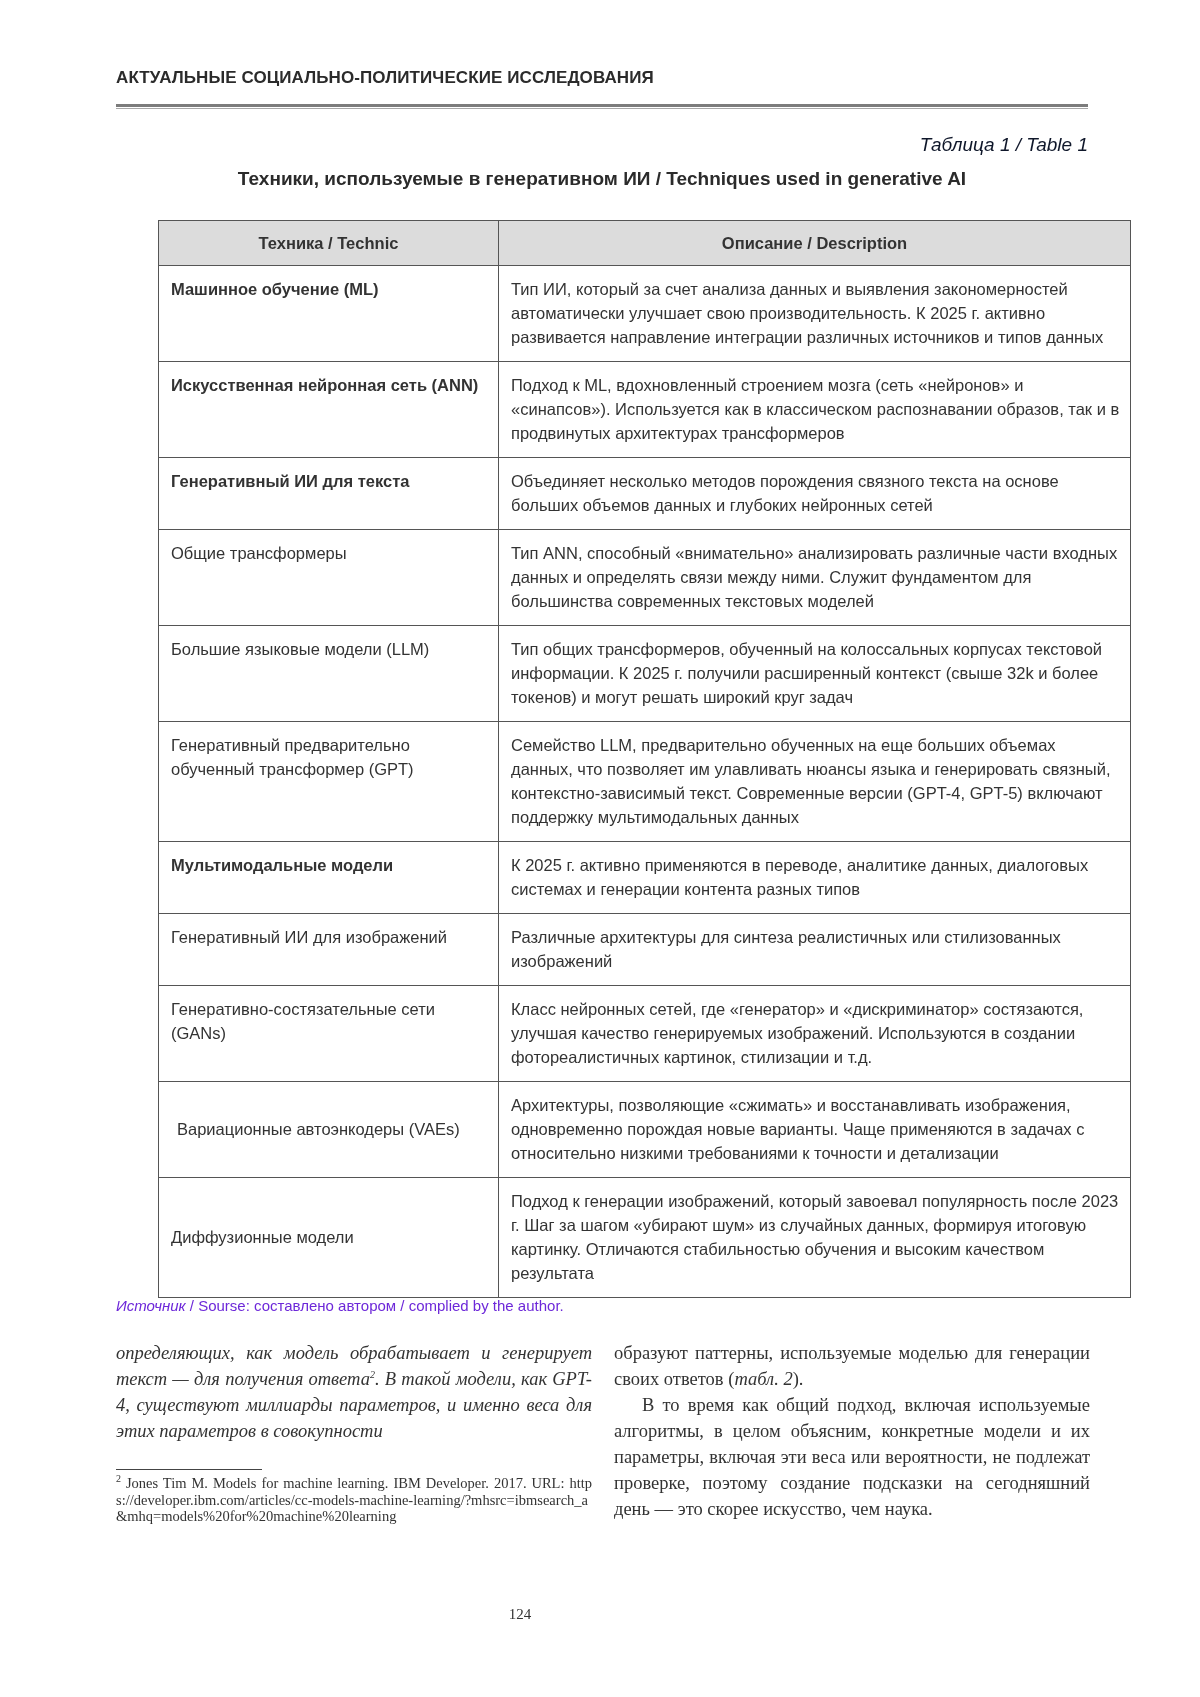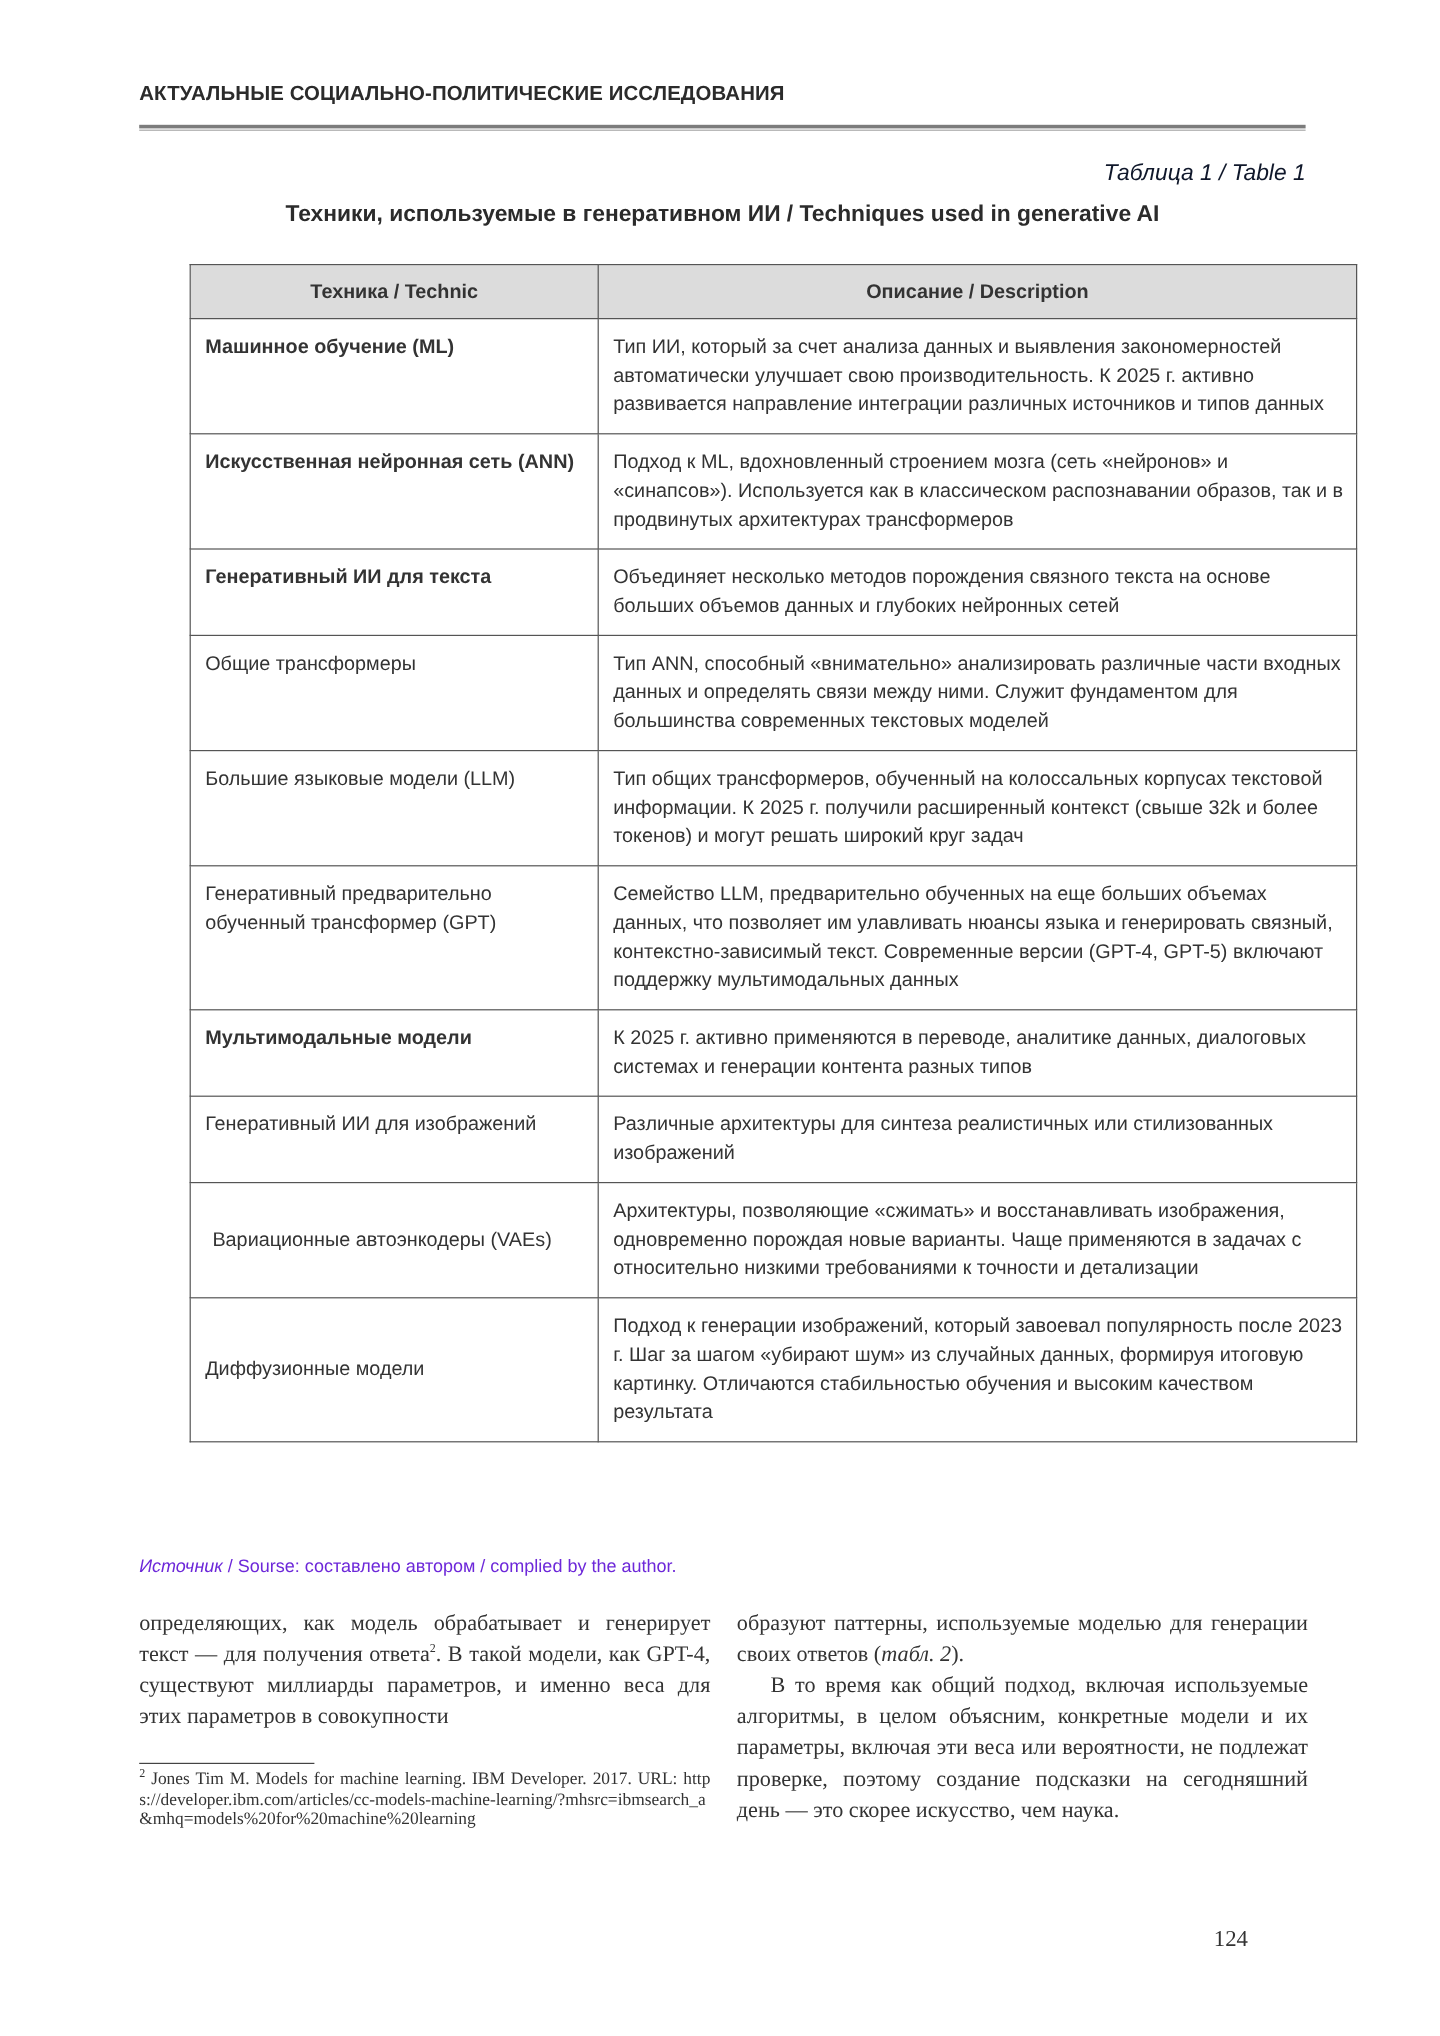--- a/index.html
+++ b/index.html
@@ -19,28 +19,28 @@
   table.techniques th { background: #dcdcdc; font-weight: bold; height: 42px; vertical-align: middle; text-align: center; }
   table.techniques td { padding: 11px 10px 12px 12px; }
   table.techniques td.col1 { width: 311px; }
   table.techniques td.bold { font-weight: bold; }
   table.techniques td.vmid { vertical-align: middle; }
   table.techniques td.indent { padding-left: 18px; }
 
   .source-note { position: absolute; left: 116px; top: 1297px; font-size: 15px; color: #6d28d9; }
   .source-note i { font-style: italic; }
 
-  .col-left { position: absolute; left: 116px; top: 1340px; width: 476px; font-size: 18.5px; line-height: 26px; text-align: justify; color: #333; }
+  .col-left { position: absolute; left: 116px; top: 1340px; width: 476px; font-size: 18.5px; line-height: 26px; text-align: justify; color: #333; font-style: italic; }
   .col-right { position: absolute; left: 614px; top: 1340px; width: 476px; font-size: 18.5px; line-height: 26px; text-align: justify; color: #333; }
   .col-right p, .col-left p { margin: 0; }
   .col-right .indent { text-indent: 28px; }
 
   .fn-rule { position: absolute; left: 116px; top: 1469px; width: 146px; border-top: 1.5px solid #444; }
   .footnote { position: absolute; left: 116px; top: 1475px; width: 476px; font-size: 14.5px; line-height: 16.5px; text-align: justify; color: #333; word-break: break-all; }
-  .page-number { position: absolute; left: 0; width: 1040px; top: 1606px; text-align: right; font-size: 19px; color: #333; }
+  .page-number { position: absolute; left: 0; width: 1040px; top: 1606px; text-align: center; font-size: 15px; color: #333; }
   sup { font-size: 10px; vertical-align: super; line-height: 0; }
 </style>
 </head>
 <body>
 
 <div class="running-head sans">АКТУАЛЬНЫЕ СОЦИАЛЬНО-ПОЛИТИЧЕСКИЕ ИССЛЕДОВАНИЯ</div>
 <div class="head-rule"></div>
 <div class="head-rule2"></div>
 
 <div class="table-label sans">Таблица 1 / Table 1</div>
@@ -80,20 +80,24 @@
     </tr>
     <tr>
       <td class="col1 bold">Мультимодальные модели</td>
       <td>К 2025 г. активно применяются в переводе, аналитике данных, диалоговых системах и генерации контента разных типов</td>
     </tr>
     <tr>
       <td class="col1">Генеративный ИИ для изображений</td>
       <td>Различные архитектуры для синтеза реалистичных или стилизованных изображений</td>
     </tr>
     <tr>
+      <td class="col1">Генеративно-состязательные сети (GANs)</td>
+      <td>Класс нейронных сетей, где «генератор» и «дискриминатор» состязаются, улучшая качество генерируемых изображений. Используются в создании фотореалистичных картинок, стилизации и т.д.</td>
+    </tr>
+    <tr>
       <td class="col1 vmid indent">Вариационные автоэнкодеры (VAEs)</td>
       <td>Архитектуры, позволяющие «сжимать» и восстанавливать изображения, одновременно порождая новые варианты. Чаще применяются в задачах с относительно низкими требованиями к точности и детализации</td>
     </tr>
     <tr>
       <td class="col1 vmid">Диффузионные модели</td>
       <td>Подход к генерации изображений, который завоевал популярность после 2023 г. Шаг за шагом «убирают шум» из случайных данных, формируя итоговую картинку. Отличаются стабильностью обучения и высоким качеством результата</td>
     </tr>
   </tbody>
 </table>
 

